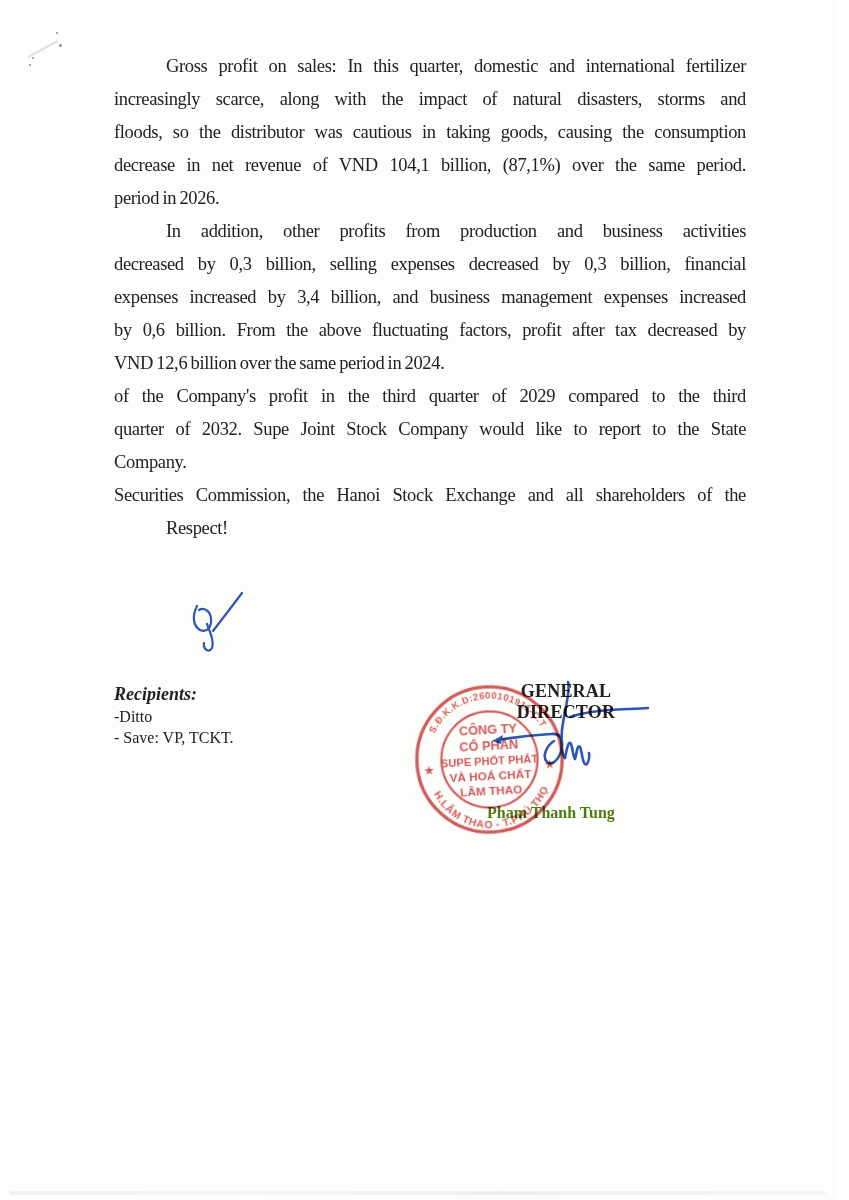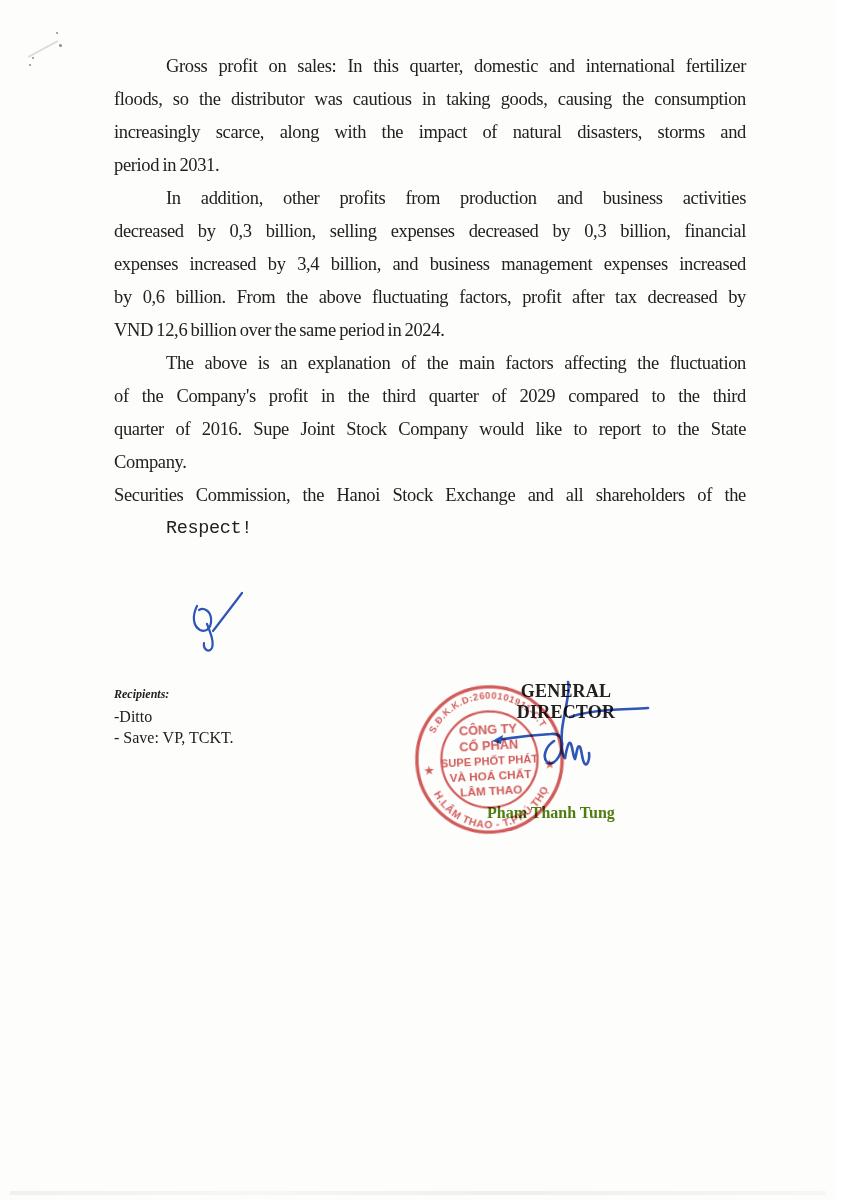--- a/index.html
+++ b/index.html
@@ -22,27 +22,27 @@
     font-size: 18.5px;
     letter-spacing: -0.35px;
     word-spacing: -1px;
     text-align: justify;
     text-align-last: justify;
     white-space: normal;
     color: #222120;
   }
   .line.first { padding-left: 52px; }
   .line.last { text-align-last: left; }
-  .line.closing { text-align-last: left; padding-left: 52px; font-family: Liberation Mono, monospace; }
+  .line.closing { text-align-last: left; padding-left: 52px; }
   
   .recipients {
     position: absolute; left: 114px; top: 684px;
     font-size: 16px; line-height: 21.5px; color: #222120;
   }
-  .rec-title { font-weight: bold; font-style: italic; font-size: 12px; }
+  .rec-title { font-weight: bold; font-style: italic; font-size: 18px; }
   
   .gd-title {
     position: absolute; left: 470px; top: 681px; width: 192px;
     font-weight: bold; font-size: 18px; letter-spacing: 0.2px;
     text-align: center; color: #22201f;
   }
   .signer {
     position: absolute; left: 487px; top: 804px; width: 170px;
     font-weight: bold; font-size: 16px; color: #4d7c0f;
   }
@@ -83,35 +83,35 @@
 
   <div class="speck" style="left:56px;top:32px;width:2px;height:2px;"></div>
   <div class="speck" style="left:59px;top:44px;width:3px;height:3px;"></div>
   <div class="speck" style="left:32px;top:57px;width:2px;height:2px;"></div>
   <div class="speck" style="left:29px;top:64px;width:2px;height:2px;"></div>
   <div class="streak"></div>
 
   <div class="body-text">
     <div class="para">
       <div class="line first">Gross profit on sales: In this quarter, domestic and international fertilizer</div>
+      <div class="line">increasingly scarce, along with the impact of natural disasters, storms and</div>
       <div class="line">floods, so the distributor was cautious in taking goods, causing the consumption</div>
-      <div class="line">increasingly scarce, along with the impact of natural disasters, storms and</div>
-      <div class="line last">period in 2031.</div>
+      <div class="line">decrease in net revenue of VND 104,1 billion, (87,1%) over the same period.</div>
+      <div class="line last">period in 2026.</div>
     </div>
     <div class="para">
       <div class="line first">In addition, other profits from production and business activities</div>
       <div class="line">decreased by 0,3 billion, selling expenses decreased by 0,3 billion, financial</div>
       <div class="line">expenses increased by 3,4 billion, and business management expenses increased</div>
       <div class="line">by 0,6 billion. From the above fluctuating factors, profit after tax decreased by</div>
       <div class="line last">VND 12,6 billion over the same period in 2024.</div>
     </div>
     <div class="para">
-      <div class="line first">The above is an explanation of the main factors affecting the fluctuation</div>
       <div class="line">of the Company's profit in the third quarter of 2029 compared to the third</div>
-      <div class="line">quarter of 2016. Supe Joint Stock Company would like to report to the State</div>
+      <div class="line">quarter of 2032. Supe Joint Stock Company would like to report to the State</div>
       <div class="line last">Company.</div>
       <div class="line">Securities Commission, the Hanoi Stock Exchange and all shareholders of the</div>
     </div>
     <div class="line closing">Respect!</div>
   </div>
 
   <div class="recipients">
     <div class="rec-title">Recipients:</div>
     <div class="rec-item">-Ditto</div>
     <div class="rec-item">- Save: VP, TCKT.</div>

